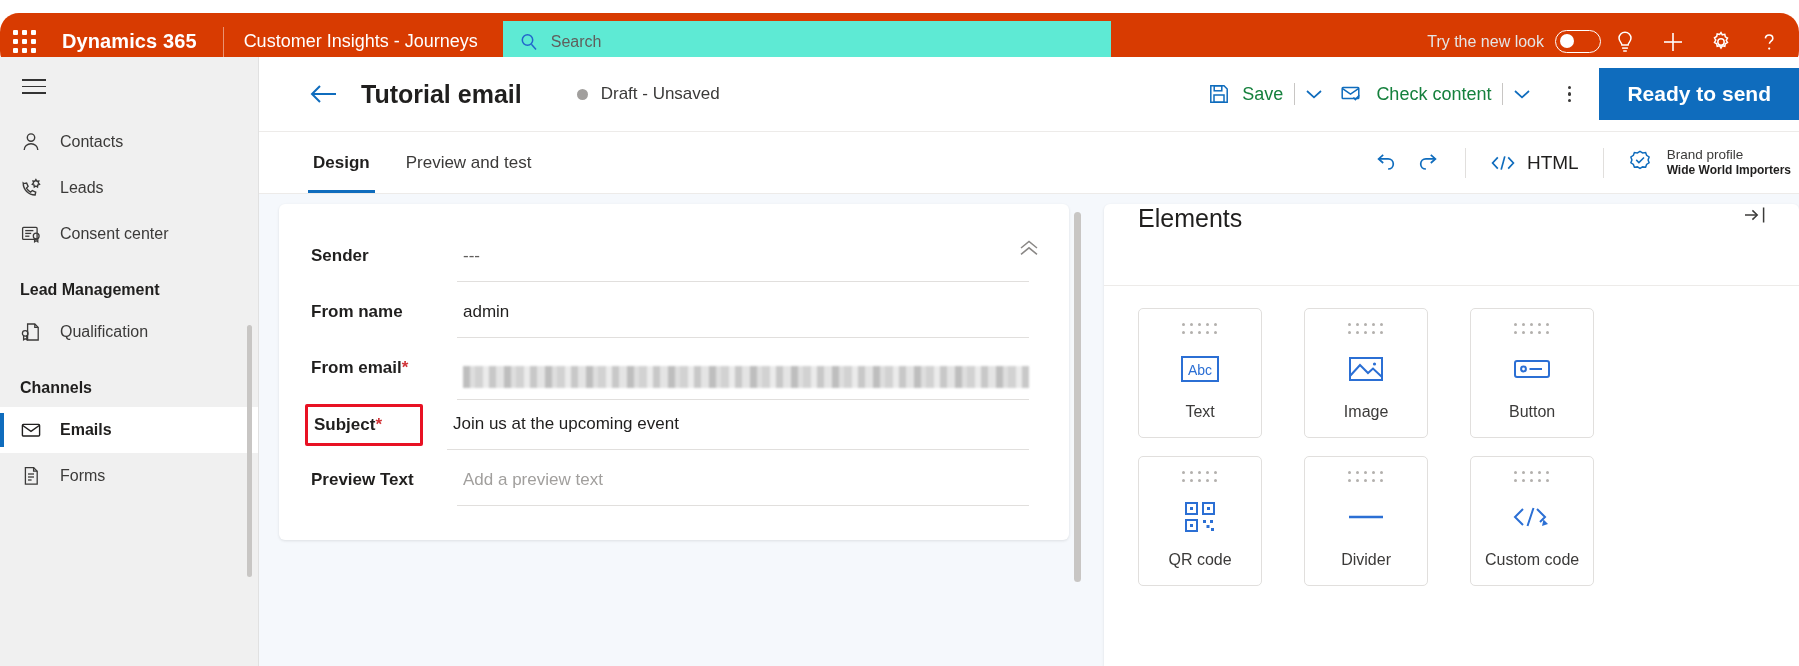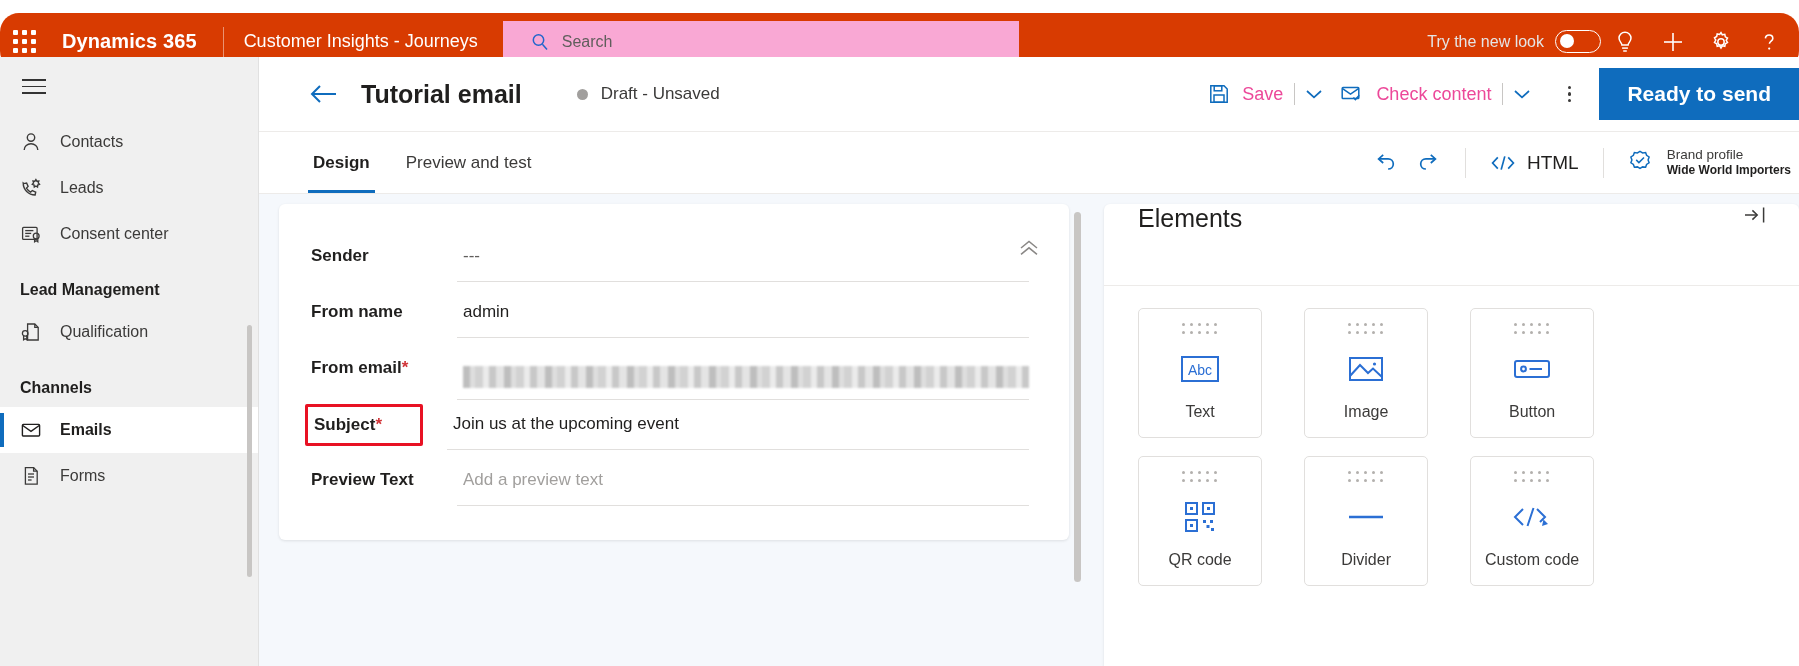--- a/index.html
+++ b/index.html
@@ -30,22 +30,22 @@
   .brand {
     color: #ffffff; font-size: 20px; font-weight: bold; letter-spacing: .1px;
     padding-left: 14px; white-space: nowrap;
   }
   .brand-div {
     width: 1px; height: 30px; background: rgba(255,255,255,.45); margin: 0 20px 0 26px;
   }
   .app-name { color: #ffffff; font-size: 18px; white-space: nowrap; }
   .searchwrap { margin-left: 25px; }
   .searchbox {
-    width: 516px; height: 42px; background: #f9a8d4; border: none;
-    display: flex; align-items: center; padding-left: 27px; cursor: text;
+    width: 608px; height: 42px; background: #5eead4; border: none;
+    display: flex; align-items: center; padding-left: 16px; cursor: text;
   }
   .search-icon { color: #2266cc; display: flex; align-items: center; }
   .search-ph {
     margin-left: 12px; color: #605e5c; font-size: 16px;
   }
   .top-right {
     margin-left: auto; display: flex; align-items: center; height: 57px; padding-right: 6px;
   }
   .newlook { color: #e5e5e5; font-size: 16px; white-space: nowrap; text-align: center; }
   .toggle {
@@ -101,21 +101,21 @@
   .back-arrow { color: #0f6cbd; cursor: pointer; display: flex; align-items: center; }
   .rec-title { font-size: 25px; font-weight: bold; color: #201f1e; margin-left: 22px; white-space: nowrap; }
   .status { display: flex; align-items: center; margin-left: 55px; }
   .status-dot { width: 11px; height: 11px; border-radius: 50%; background: #a19f9d; }
   .status-text { margin-left: 13px; font-size: 17px; color: #3b3a39; white-space: nowrap; }
   .cmd-right { margin-left: auto; display: flex; align-items: center; padding-right: 0; }
   .cmd-btn {
     display: flex; align-items: center; height: 50px; padding: 0 9px; cursor: pointer; white-space: nowrap;
   }
   .cmd-btn .cic { color: #0f6cbd; display: flex; align-items: center; }
-  .cmd-btn .clabel { margin-left: 12px; font-size: 18px; color: #ec4899; }
+  .cmd-btn .clabel { margin-left: 12px; font-size: 18px; color: #15803d; }
   .split-div { width: 1px; height: 22px; background: #c8c6c4; margin: 0 2px; }
   .chev-btn {
     width: 34px; height: 50px; display: flex; align-items: center; justify-content: center;
     color: #0f6cbd; cursor: pointer;
   }
   .kebab {
     width: 40px; height: 50px; display: flex; flex-direction: column; align-items: center;
     justify-content: center; cursor: pointer; gap: 3px; margin: 0 10px;
   }
   .kebab i { width: 3.5px; height: 3.5px; border-radius: 50%; background: #3b3a39; display: block; }

